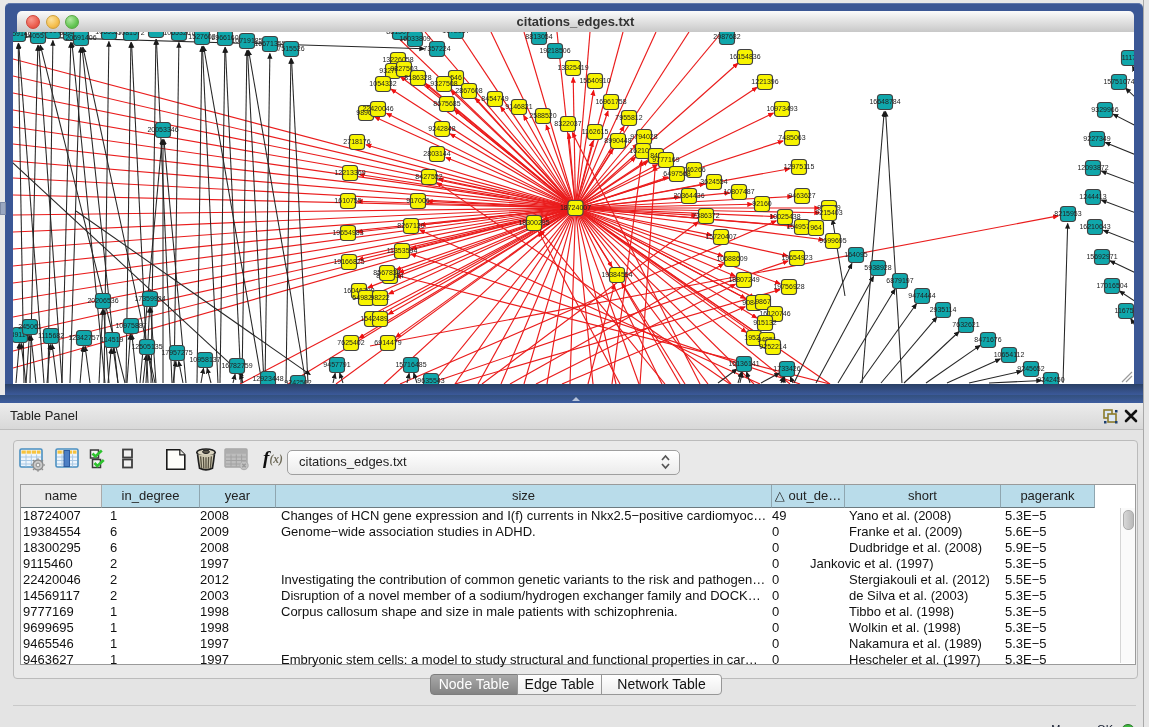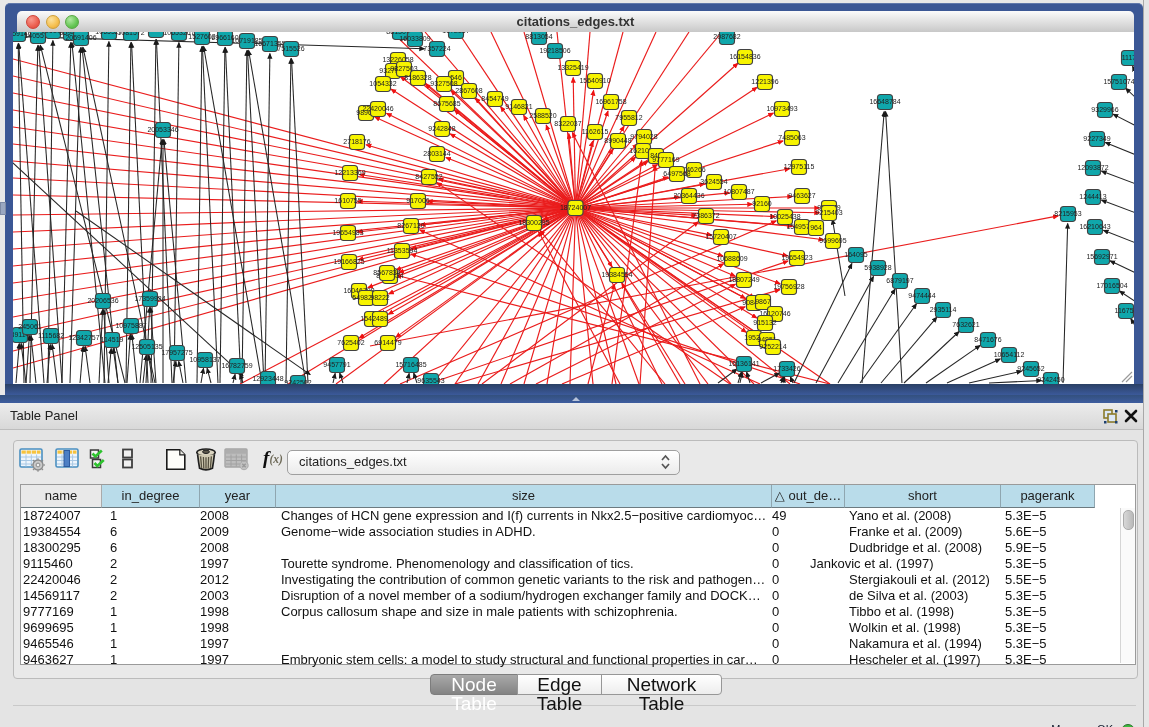--- a/index.html
+++ b/index.html
@@ -35,21 +35,21 @@
 #combo span{margin-left:11px}
 #tablewrap{position:absolute;left:20px;top:484px;width:1114px;height:179px;
  background:#fff;border:1px solid #9a9a9a}
 .hc{position:absolute;top:0;height:22px;background:#b9dcea;border-right:1px solid #8fa6b0;
  border-bottom:1px solid #6c7a80;font-size:13px;color:#222;text-align:center;line-height:22px}
 .trow{position:absolute;left:0;width:1114px;height:16px;font-size:13px;color:#111}
 .trow span{position:absolute;top:0;line-height:16px;white-space:nowrap}
 #vscroll{position:absolute;left:1099px;top:23px;width:14px;height:155px;background:#fafafa;border-left:1px solid #d5d5d5}
 #vthumb{position:absolute;left:2px;top:2px;width:9px;height:18px;border-radius:5px;
  background:linear-gradient(90deg,#d8d8d8,#b9b9b9);border:1px solid #ababab}
-#tabs{position:absolute;left:430px;top:674px;width:292px;height:21px;font-size:19px}
+#tabs{position:absolute;left:430px;top:674px;width:292px;height:21px;font-size:14px}
 .seg{position:absolute;top:0;height:19px;line-height:19px;text-align:center;
  border:1px solid #979797;background:linear-gradient(#fff,#ededed);color:#111}
 .seg.sel{background:linear-gradient(#a9a9a9,#838383);color:#fff;border-color:#7d7d7d}
 #status{position:absolute;left:0;top:716px;width:1149px;height:27px;font-size:12px;color:#0f172a}
 #memtxt{position:absolute;right:36px;top:7px;font-size:11px}
 #memdot{position:absolute;left:1121px;top:8px;width:12px;height:12px;border-radius:50%;
  background:#3cbb3d;border:1.5px solid #2c6e2d}
 #rstrip{position:absolute;left:1143px;top:0;width:6px;height:727px;background:#e6e6e6;border-left:1px solid #a8a8a8}
 </style></head><body>
 <div id="win">
@@ -1004,21 +1004,20 @@
       <span style="left:110px">6</span>
       <span style="left:200px">2008</span>
       <span style="left:772px">0</span>
       <span style="left:849px">Dudbridge et al. (2008)</span>
 <span style="left:1005px">5.9E−5</span>
     </div>
 <div class="trow" style="top:556px">
 <span style="left:23px">9115460</span>
       <span style="left:110px">2</span>
       <span style="left:200px">1997</span>
-<span style="left:281px">Tourette syndrome. Phenomenology and classification of tics.</span>
       <span style="left:772px">0</span>
       <span style="left:810px">Jankovic et al. (1997)</span>
 <span style="left:1005px">5.3E−5</span>
     </div>
 <div class="trow" style="top:572px">
 <span style="left:23px">22420046</span>
       <span style="left:110px">2</span>
       <span style="left:200px">2012</span>
 <span style="left:281px">Investigating the contribution of common genetic variants to the risk and pathogen…</span>
       <span style="left:772px">0</span>
@@ -1049,21 +1048,21 @@
       <span style="left:200px">1998</span>
       <span style="left:772px">0</span>
       <span style="left:849px">Wolkin et al. (1998)</span>
 <span style="left:1005px">5.3E−5</span>
     </div>
 <div class="trow" style="top:636px">
 <span style="left:23px">9465546</span>
       <span style="left:110px">1</span>
       <span style="left:200px">1997</span>
       <span style="left:772px">0</span>
-      <span style="left:849px">Nakamura et al. (1994)</span>
+      <span style="left:849px">Nakamura et al. (1989)</span>
 <span style="left:1005px">5.3E−5</span>
     </div>
 <div class="trow" style="top:652px">
 <span style="left:23px">9463627</span>
       <span style="left:110px">1</span>
       <span style="left:200px">1997</span>
 <span style="left:281px">Embryonic stem cells: a model to study structural and functional properties in car…</span>
       <span style="left:772px">0</span>
       <span style="left:849px">Hescheler et al. (1997)</span>
 <span style="left:1005px">5.3E−5</span>

